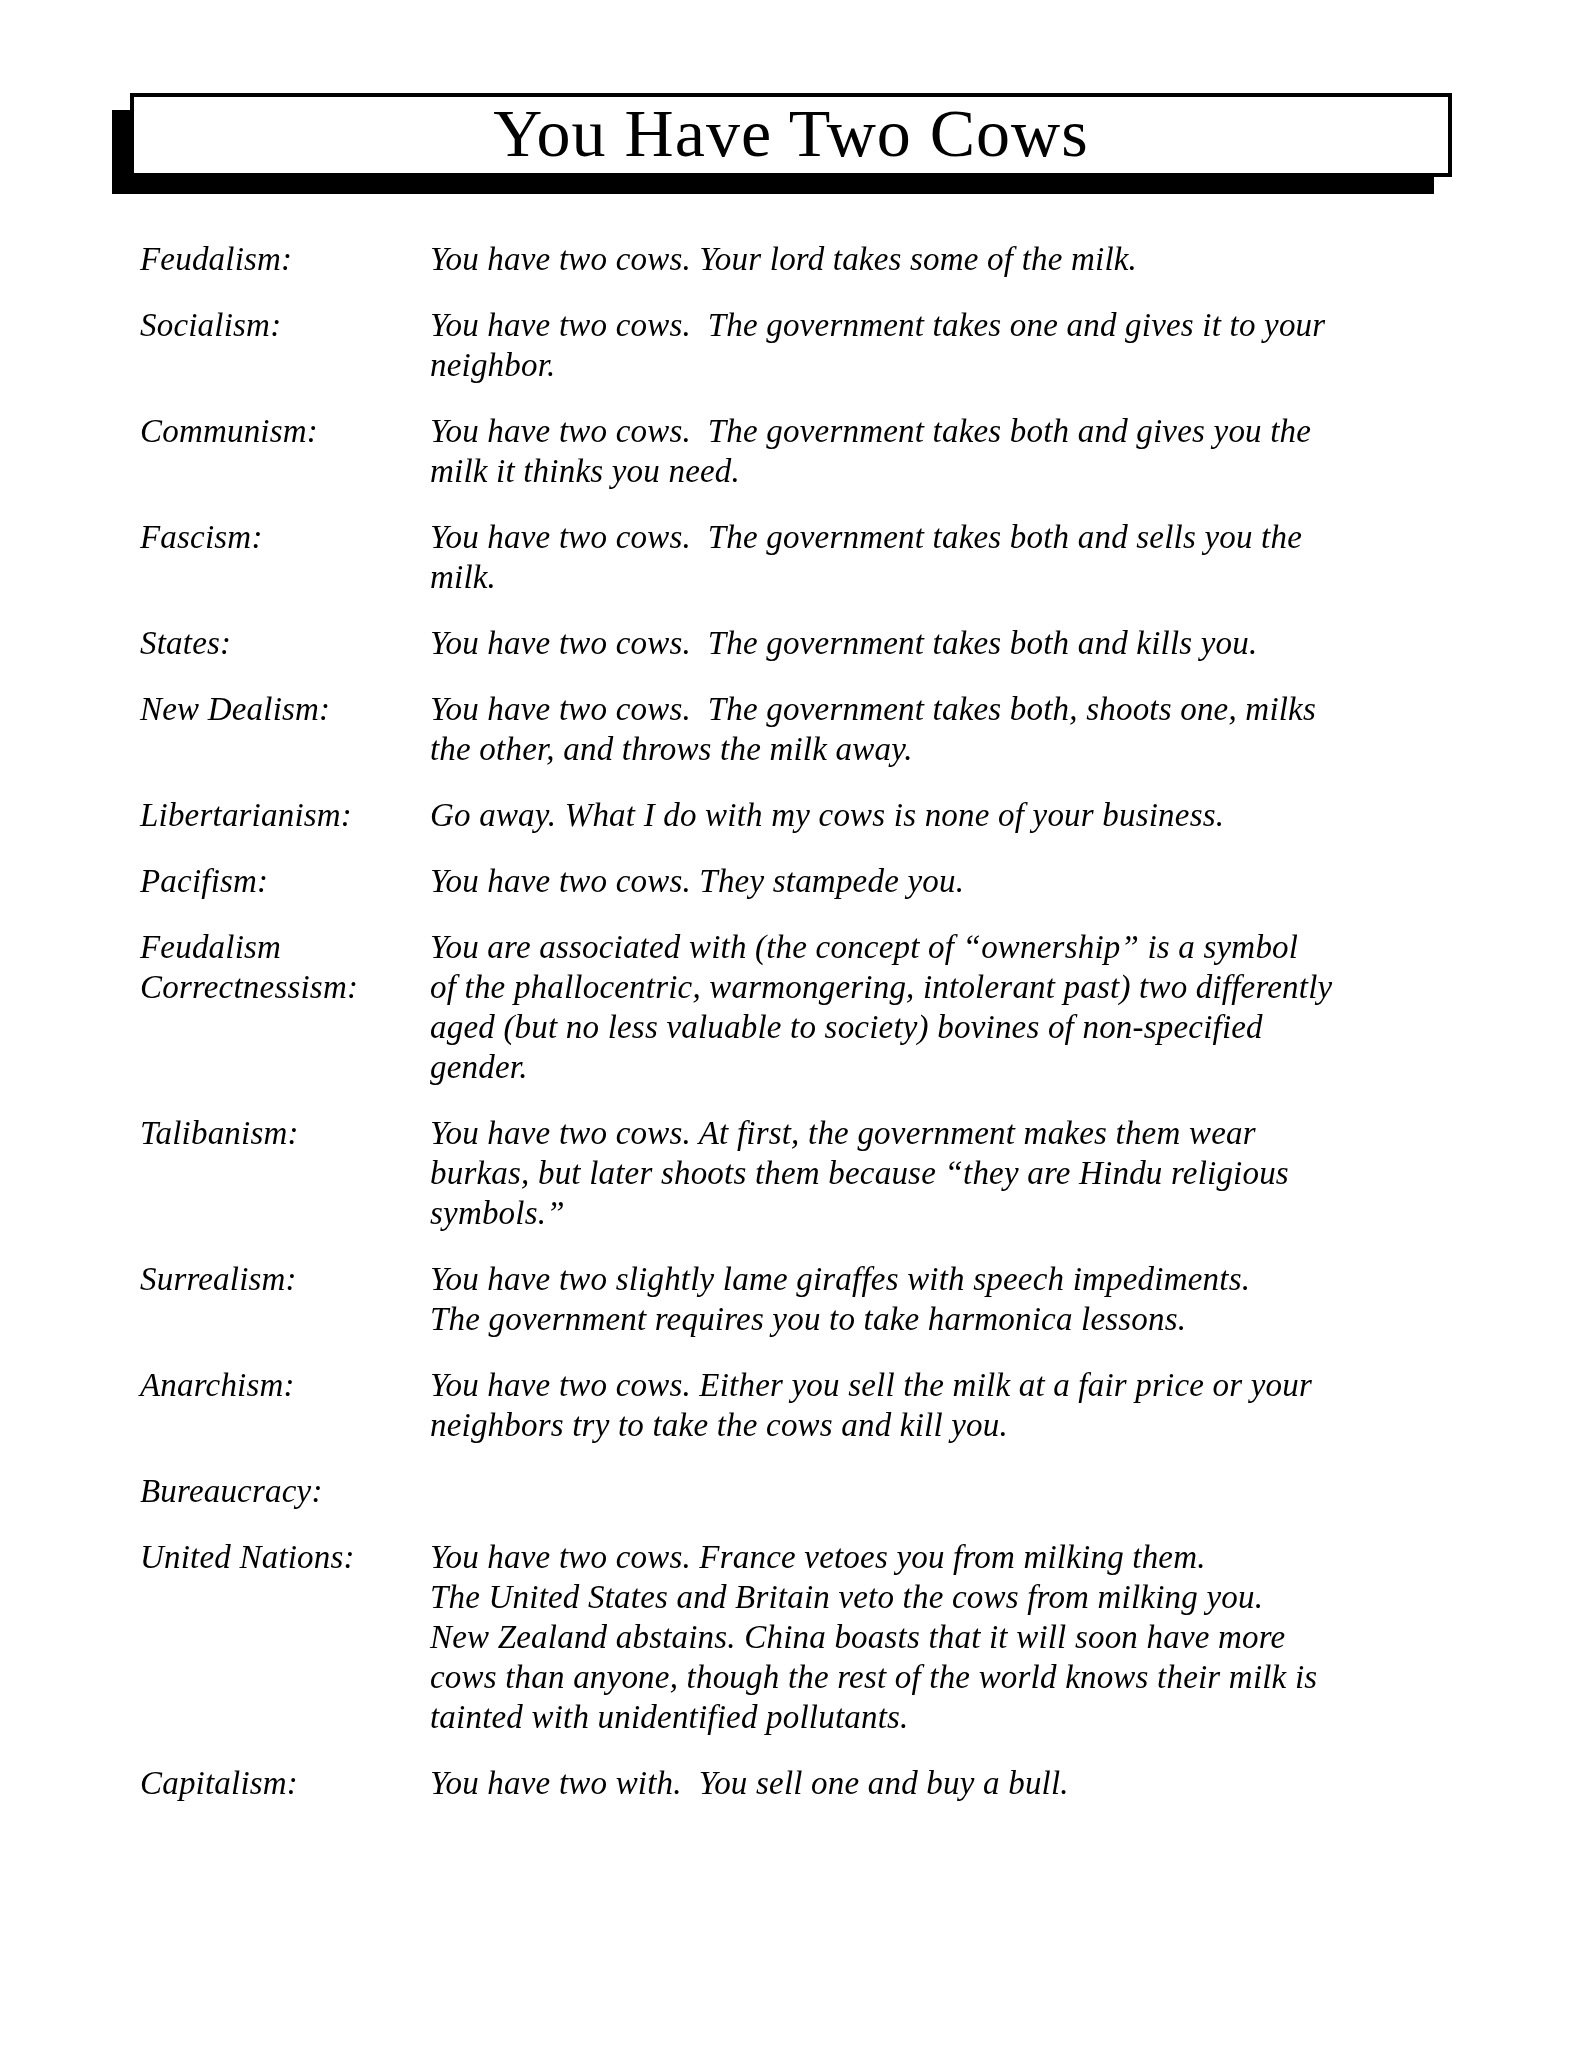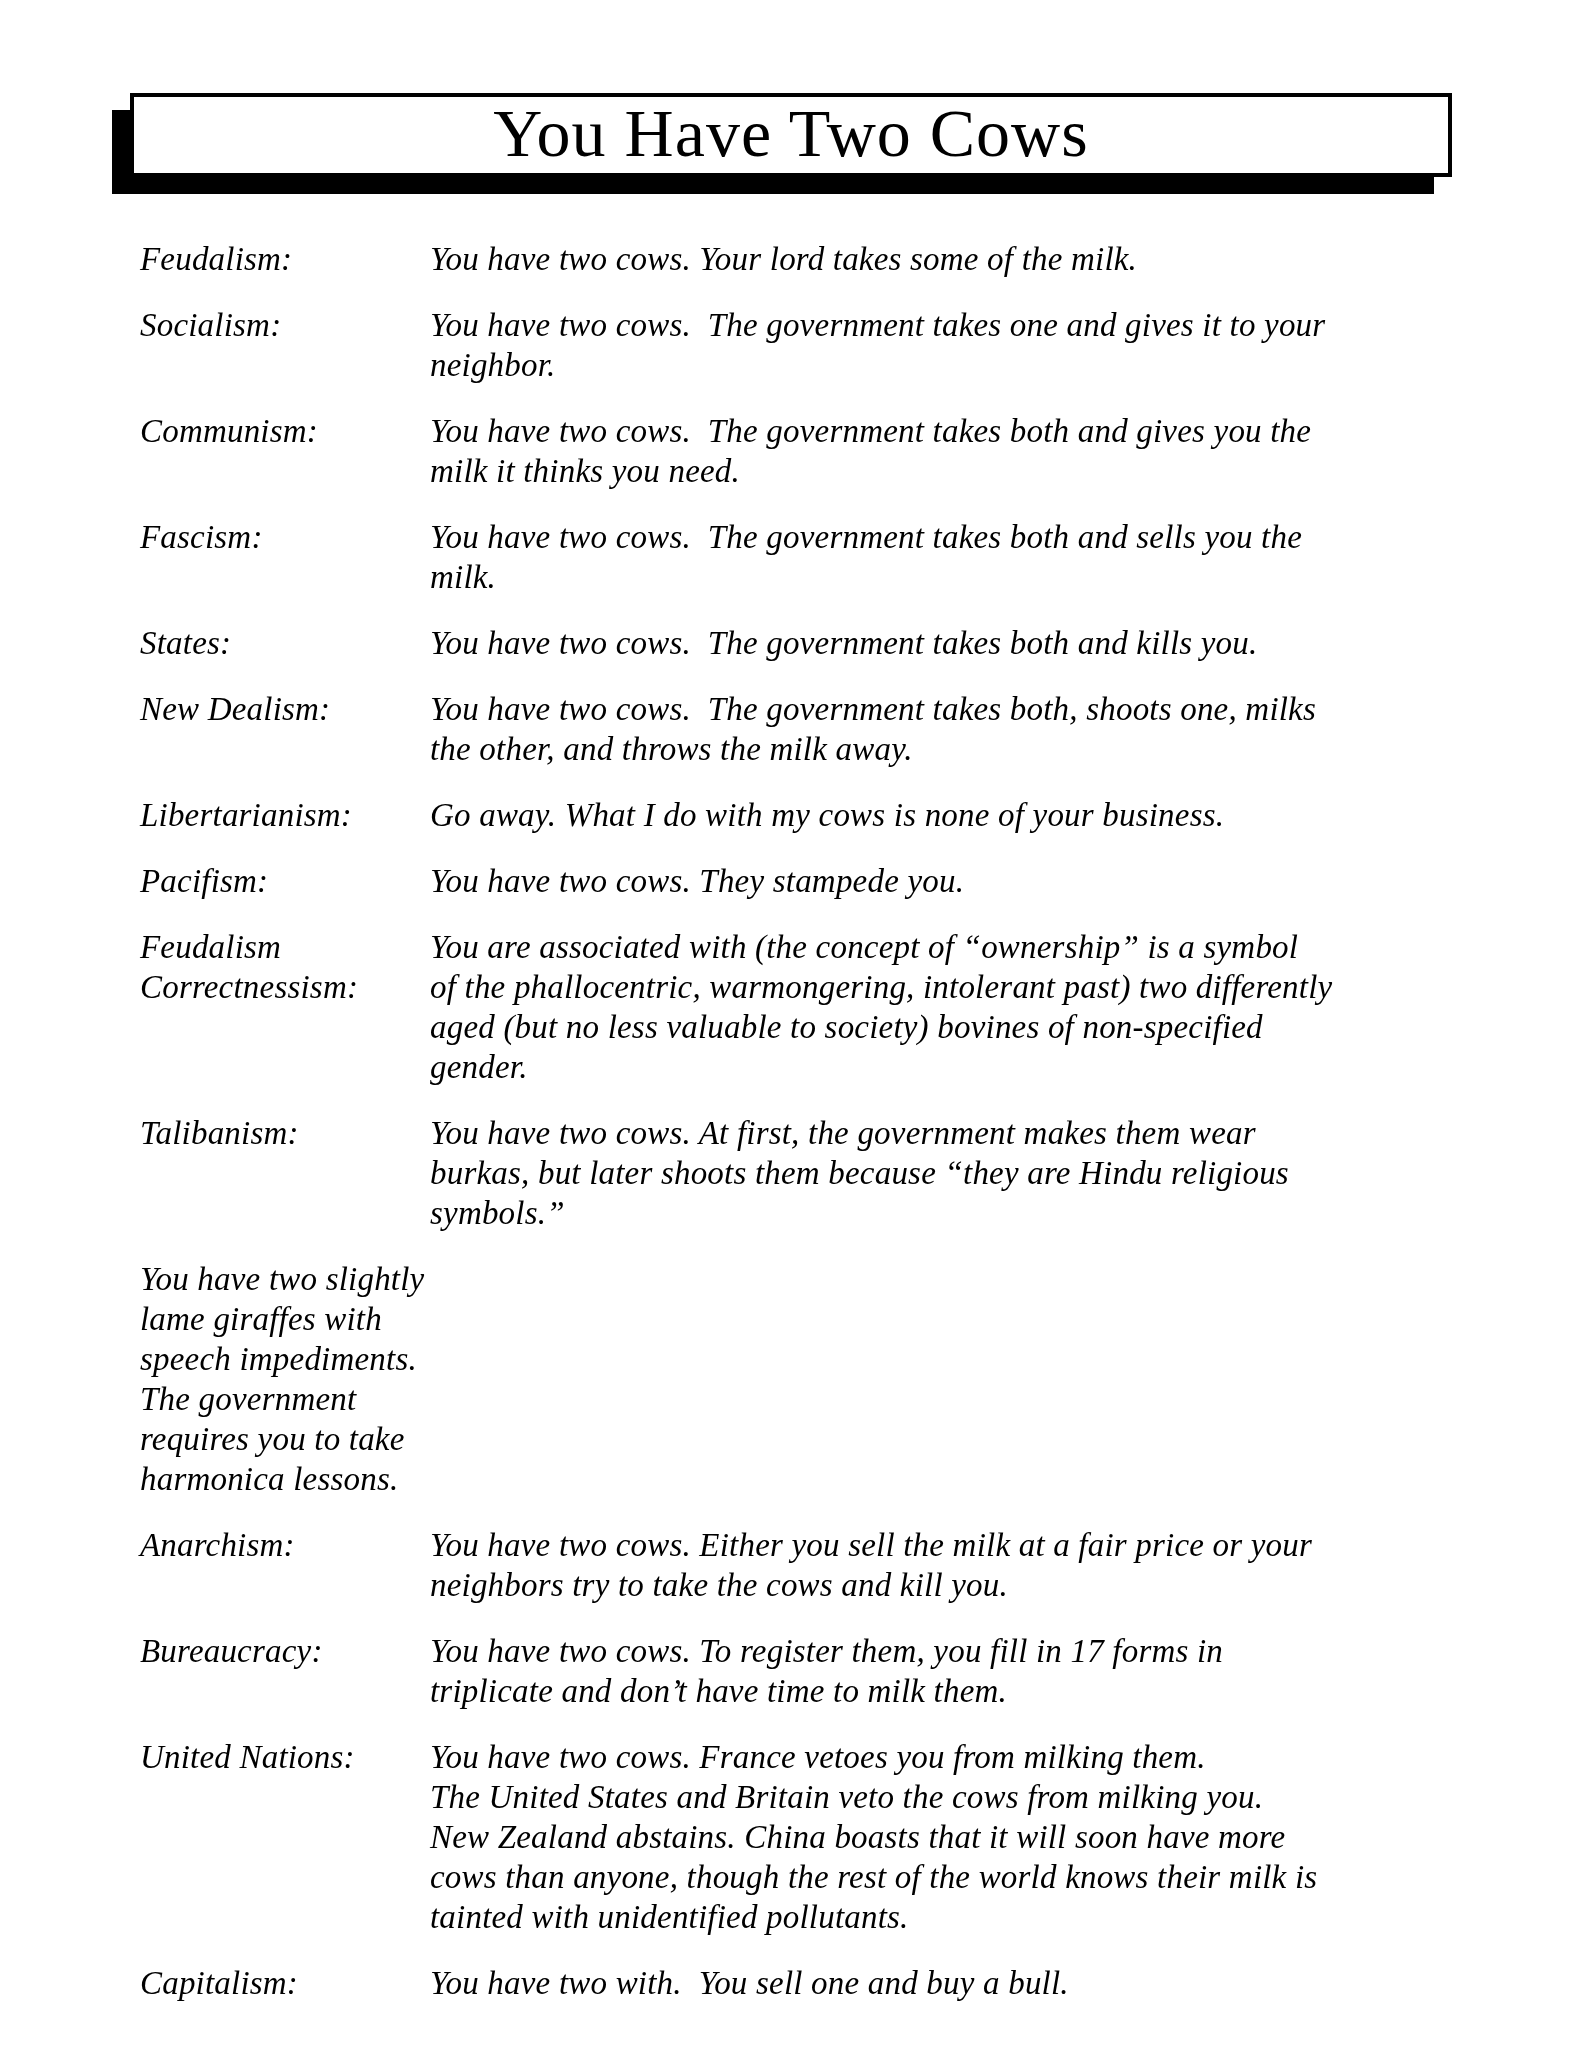--- a/index.html
+++ b/index.html
@@ -109,32 +109,31 @@
 aged (but no less valuable to society) bovines of non-specified
 gender.</div>
   </div>
   <div class="entry-row">
     <div class="entry-term">Talibanism:</div>
     <div class="entry-definition">You have two cows. At first, the government makes them wear
 burkas, but later shoots them because “they are Hindu religious
 symbols.”</div>
   </div>
   <div class="entry-row">
+    <div class="entry-term">Surrealism:</div>
     <div class="entry-definition">You have two slightly lame giraffes with speech impediments.
 The government requires you to take harmonica lessons.</div>
   </div>
   <div class="entry-row">
     <div class="entry-term">Anarchism:</div>
     <div class="entry-definition">You have two cows. Either you sell the milk at a fair price or your
 neighbors try to take the cows and kill you.</div>
   </div>
   <div class="entry-row">
     <div class="entry-term">Bureaucracy:</div>
-    <div class="entry-definition">You have two cows. To register them, you fill in 17 forms in
-triplicate and don’t have time to milk them.</div>
   </div>
   <div class="entry-row">
     <div class="entry-term">United Nations:</div>
     <div class="entry-definition">You have two cows. France vetoes you from milking them.
 The United States and Britain veto the cows from milking you.
 New Zealand abstains. China boasts that it will soon have more
 cows than anyone, though the rest of the world knows their milk is
 tainted with unidentified pollutants.</div>
   </div>
   <div class="entry-row">

